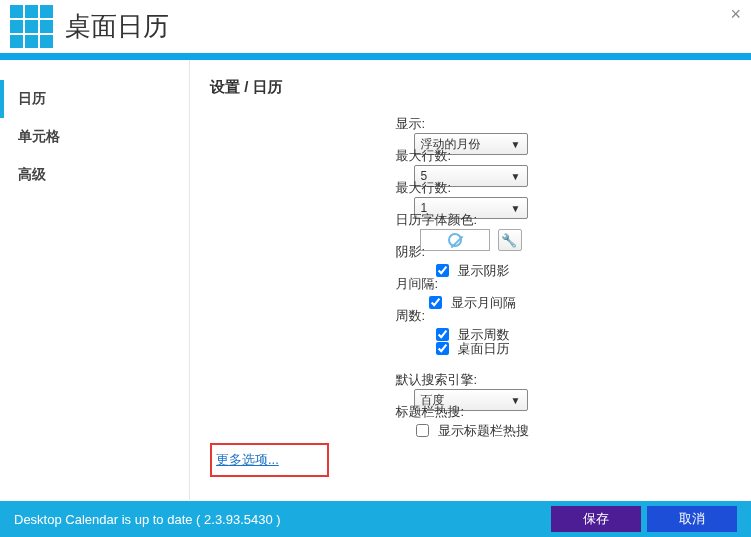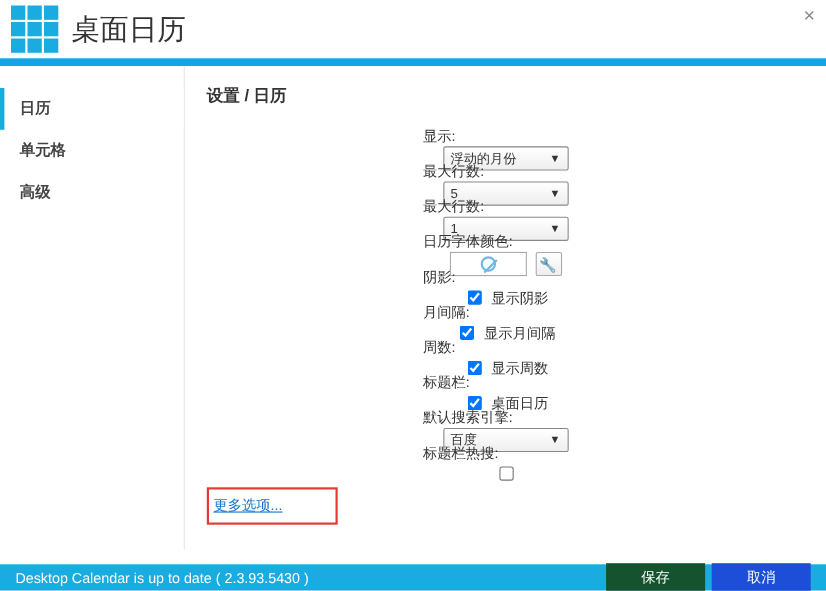--- a/index.html
+++ b/index.html
@@ -7,21 +7,21 @@
   body { width: 751px; height: 537px; background: #fff; position: relative; overflow: hidden; }
 
   .header { display: flex; align-items: center; height: 60px; padding: 0 10px; border-bottom: 7px solid #0ea5e9; }
   .logo { display: grid; grid-template-columns: repeat(3, 13px); grid-template-rows: repeat(3, 13px); gap: 2px; margin-right: 12px; }
   .logo div { background: #1aabe1; }
   .apptitle { font-size: 26px; font-weight: 400; color: #333; }
 
   .close-x { position: absolute; top: 4px; right: 10px; font-size: 18px; color: #888; cursor: pointer; }
 
   .body { display: flex; height: 440px; }
-  .sidebar { width: 168px; border-right: 1px solid #e6e6e6; padding-top: 20px; }
+  .sidebar { width: 190px; border-right: 1px solid #e6e6e6; padding-top: 20px; }
   .side-item { padding: 10px 18px; font-size: 14px; font-weight: bold; color: #444; cursor: pointer; }
   .side-item.active { border-left: 4px solid #1aabe1; padding-left: 14px; background: #fff; }
 
   .main { flex: 1; padding: 18px 20px; overflow: auto; }
   .page-title { font-size: 15px; font-weight: bold; margin-bottom: 18px; }
 
   .form-row { display: flex; align-items: center; height: 30px; margin-bottom: 2px; flex-direction: column; }
   .form-label { width: 150px; font-size: 13px; color: #333; }
   .form-ctrl { display: flex; align-items: center; gap: 8px; }
 
@@ -33,24 +33,24 @@
   .nocolor::after { content: ""; position: absolute; width: 16px; height: 2px; background: #6db7e6; top: 6px; left: -1px; transform: rotate(-45deg); }
 
   .iconbtn { width: 24px; height: 22px; border: 1px solid #aaa; background: linear-gradient(#fff,#eee); border-radius: 2px; display: flex; align-items: center; justify-content: center; cursor: pointer; color:#555; }
 
   .chk { display: flex; align-items: center; gap: 6px; font-size: 13px; }
   .chk input { width: 13px; height: 13px; }
 
   .link { color: #1a73c7; text-decoration: underline; font-size: 13px; cursor: pointer; }
   .more-box { display: inline-block; border: 2px solid #e53935; padding: 6px 48px 6px 4px; margin-top: 8px; }
 
-  .footer { position: absolute; bottom: 0; left: 0; right: 0; height: 24px; background: #1aabe1; display: flex; align-items: center; padding: 0 14px; color: #fff; font-size: 13px; }
+  .footer { position: absolute; bottom: 0; left: 0; right: 0; height: 36px; background: #1aabe1; display: flex; align-items: center; padding: 0 14px; color: #fff; font-size: 13px; }
   .footer .spacer { flex: 1; }
   .btn { width: 90px; height: 26px; border: none; display: flex; align-items: center; justify-content: center; font-size: 13px; color: #fff; cursor: pointer; margin-left: 6px; }
-  .btn-save { background: #14532d; text-align: center; }
+  .btn-save { background: #4c1d95; text-align: center; }
   .btn-cancel { background: #1d4ed8; }
 </style>
 </head>
 <body>
 
 <div class="close-x">×</div>
 
 <div class="header">
   <div class="logo">
     <div></div>
@@ -148,21 +148,20 @@
       <div class="form-label">周数:</div>
       <div class="form-ctrl">
         <label class="chk">
           <input type="checkbox" checked="" style="">
           <span>显示周数</span>
         </label>
       </div>
     </div>
 
     <div class="form-row">
-      <div class="form-label">标题栏:</div>
       <div class="form-ctrl">
         <label class="chk">
           <input type="checkbox" checked="" style="">
           <span>桌面日历</span>
         </label>
       </div>
     </div>
 
     <div class="form-row">
       <div class="form-label">默认搜索引擎:</div>
@@ -172,20 +171,21 @@
           <span class="arrow">▼</span>
         </div>
       </div>
     </div>
 
     <div class="form-row">
       <div class="form-label">标题栏热搜:</div>
       <div class="form-ctrl">
         <label class="chk">
           <input type="checkbox" style="">
+          <span>显示标题栏热搜</span>
         </label>
       </div>
     </div>
 
     <div>
       <span class="more-box">
         <span class="link">更多选项...</span>
       </span>
     </div>
 

